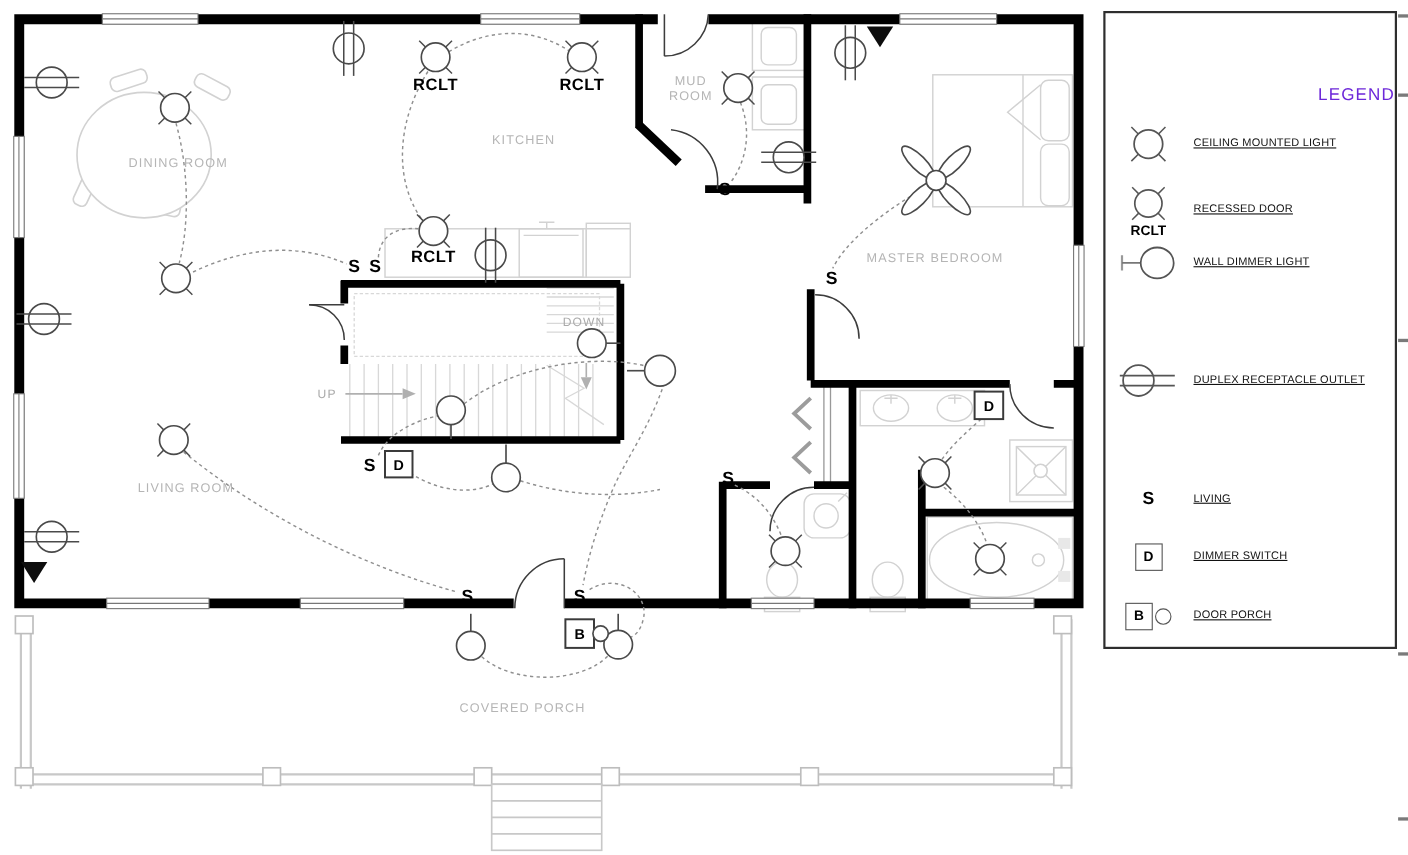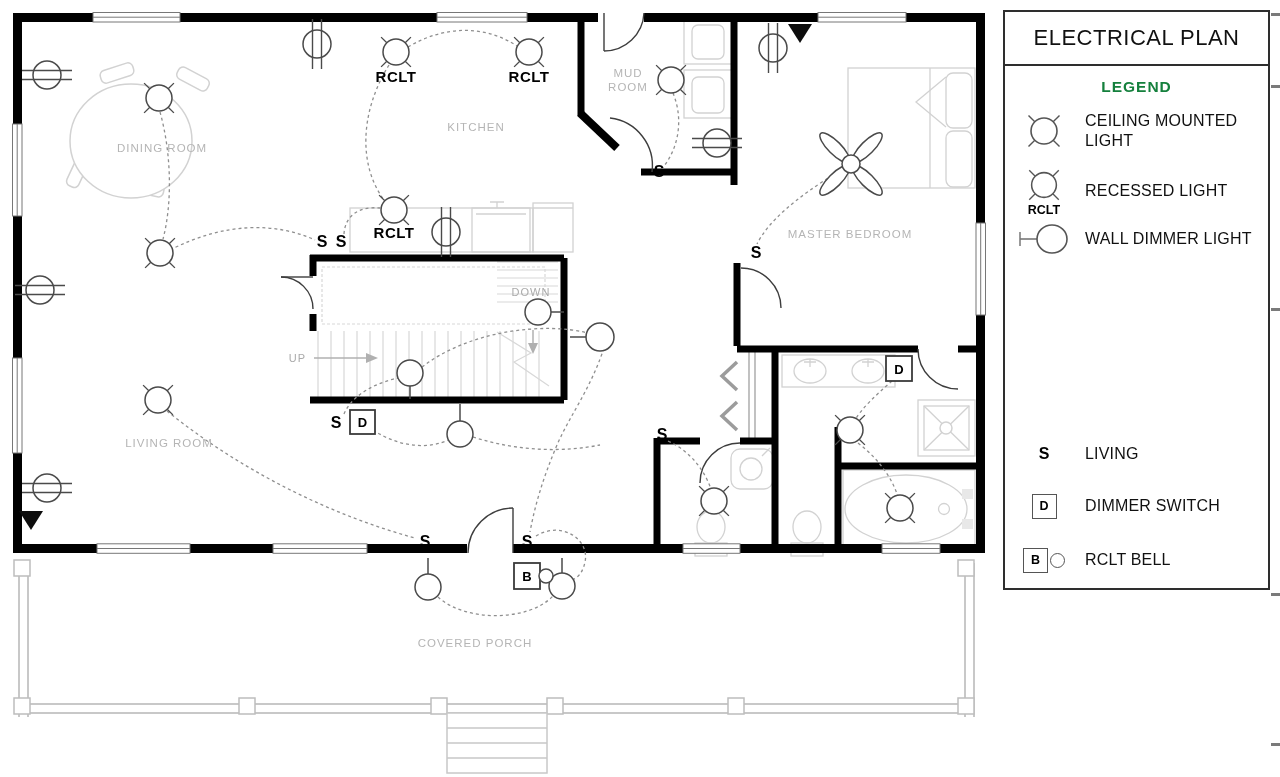--- a/index.html
+++ b/index.html
@@ -21,24 +21,24 @@
   .stair{stroke:#d8d8d8;stroke-width:1.2;fill:none;}
   .porch{stroke:#c8c8c8;stroke-width:2;fill:none;}
   .post{fill:#fff;stroke:#bdbdbd;stroke-width:1.5;}
   .wire{stroke:#8f8f8f;stroke-width:1.3;fill:none;stroke-dasharray:3 3;}
   .sym{stroke:#4a4a4a;stroke-width:1.5;fill:#ffffff;}
   .symbox{fill:#fff;stroke:#3a3a3a;stroke-width:1.8;}
   
   .legend{position:absolute;left:1003px;top:10px;width:263px;height:576px;border:2px solid #2e2e2e;background:#fff;}
   .legend-title{height:52px;border-bottom:2px solid #2e2e2e;display:flex;align-items:center;justify-content:center;
      font-size:22px;color:#111;letter-spacing:.5px;}
-  .legend-heading{position:absolute;left:0;right:0;top:66px;text-align:center;font-size:15.5px;color:#15803d;letter-spacing:1px;font-weight:bold;}
+  .legend-heading{position:absolute;left:0;right:0;top:66px;text-align:right;font-size:15.5px;color:#6d28d9;letter-spacing:1px;}
   .lrow{position:absolute;left:10px;right:8px;display:flex;align-items:center;gap:12px;height:46px;}
   .lsym{width:58px;min-width:58px;display:flex;flex-direction:column;align-items:center;justify-content:center;}
-  .llabel{font-size:16px;color:#111;line-height:1.22;letter-spacing:.2px;}
+  .llabel{font-size:10px;color:#111;line-height:1.22;letter-spacing:.2px;text-decoration:underline;}
   .ltag{font-size:12.5px;font-weight:bold;color:#000;margin-top:-2px;}
   .sletter{font-size:16px;font-weight:bold;color:#000;}
   .dbox{width:23px;height:23px;border:1.6px solid #555;display:flex;align-items:center;justify-content:center;
      font-size:12.5px;font-weight:bold;color:#000;background:#fff;}
   .bellwrap{display:flex;align-items:center;}
   .bellcircle{width:13px;height:13px;border:1.6px solid #555;border-radius:50%;margin-left:2px;background:#fff;}
   .tick{position:absolute;left:1271px;width:9px;height:3px;background:#7a7a7a;}
 </style>
 </head>
 <body>
@@ -364,21 +364,20 @@
     <text x="659" y="177" text-anchor="middle" class="sw">S</text>
     <text x="756" y="258" text-anchor="middle" class="sw">S</text>
     <text x="336" y="428" text-anchor="middle" class="sw">S</text>
     <text x="425" y="547" text-anchor="middle" class="sw">S</text>
     <text x="527" y="547" text-anchor="middle" class="sw">S</text>
     <text x="662" y="440" text-anchor="middle" class="sw">S</text>
   </g>
 </svg>
 
 <div class="legend">
-  <div class="legend-title">ELECTRICAL PLAN</div>
   <div class="legend-heading">LEGEND</div>
 
   <div class="lrow" style="top:96px">
     <div class="lsym">
       <svg width="46" height="46" viewBox="-23 -23 46 46">
         <line x1="9.2" y1="9.2" x2="15.5" y2="15.5" stroke="#555" stroke-width="1.4"></line>
             <line x1="-9.2" y1="9.2" x2="-15.5" y2="15.5" stroke="#555" stroke-width="1.4"></line>
         <line x1="9.2" y1="-9.2" x2="15.5" y2="-15.5" stroke="#555" stroke-width="1.4"></line>
             <line x1="-9.2" y1="-9.2" x2="-15.5" y2="-15.5" stroke="#555" stroke-width="1.4"></line>
         <circle r="13" fill="#fff" stroke="#555" stroke-width="1.6"></circle>
@@ -391,35 +390,45 @@
     <div class="lsym">
       <svg width="46" height="40" viewBox="-23 -21 46 42">
         <line x1="9.2" y1="9.2" x2="15.5" y2="15.5" stroke="#555" stroke-width="1.4"></line>
             <line x1="-9.2" y1="9.2" x2="-15.5" y2="15.5" stroke="#555" stroke-width="1.4"></line>
         <line x1="9.2" y1="-9.2" x2="15.5" y2="-15.5" stroke="#555" stroke-width="1.4"></line>
             <line x1="-9.2" y1="-9.2" x2="-15.5" y2="-15.5" stroke="#555" stroke-width="1.4"></line>
         <circle r="13" fill="#fff" stroke="#555" stroke-width="1.6"></circle>
       </svg>
       <div class="ltag">RCLT</div>
     </div>
-    <div class="llabel">RECESSED LIGHT</div>
+    <div class="llabel">RECESSED DOOR</div>
   </div>
 
   <div class="lrow" style="top:204px">
     <div class="lsym">
       <svg width="54" height="36" viewBox="0 0 54 36">
         <line x1="3" y1="11" x2="3" y2="25" stroke="#999" stroke-width="2"></line>
         <line x1="3" y1="18" x2="20" y2="18" stroke="#777" stroke-width="1.6"></line>
         <ellipse cx="35" cy="18" rx="15" ry="14" fill="#fff" stroke="#555" stroke-width="1.6"></ellipse>
       </svg>
     </div>
     <div class="llabel">WALL DIMMER LIGHT</div>
   </div>
 
 
+  <div class="lrow" style="top:311px">
+    <div class="lsym">
+      <svg width="56" height="38" viewBox="0 0 56 38">
+        <circle cx="19" cy="19" r="14" fill="#fff" stroke="#555" stroke-width="1.6"></circle>
+        <line x1="2" y1="14.5" x2="52" y2="14.5" stroke="#555" stroke-width="1.5"></line>
+        <line x1="2" y1="23.5" x2="52" y2="23.5" stroke="#555" stroke-width="1.5"></line>
+      </svg>
+    </div>
+    <div class="llabel">DUPLEX RECEPTACLE OUTLET</div>
+  </div>
 
 
   <div class="lrow" style="top:419px">
     <div class="lsym">
       <span class="sletter">S</span>
     </div>
     <div class="llabel">LIVING</div>
   </div>
 
   <div class="lrow" style="top:471px">
@@ -429,21 +438,21 @@
     <div class="llabel">DIMMER SWITCH</div>
   </div>
 
   <div class="lrow" style="top:525px">
     <div class="lsym">
       <div class="bellwrap">
         <div class="dbox">B</div>
         <div class="bellcircle"></div>
       </div>
     </div>
-    <div class="llabel">RCLT BELL</div>
+    <div class="llabel">DOOR PORCH</div>
   </div>
 </div>
 
 <div class="tick" style="top:13px"></div>
 <div class="tick" style="top:85px"></div>
 <div class="tick" style="top:308px"></div>
 <div class="tick" style="top:593px"></div>
 <div class="tick" style="top:743px"></div>
 
 </div>

